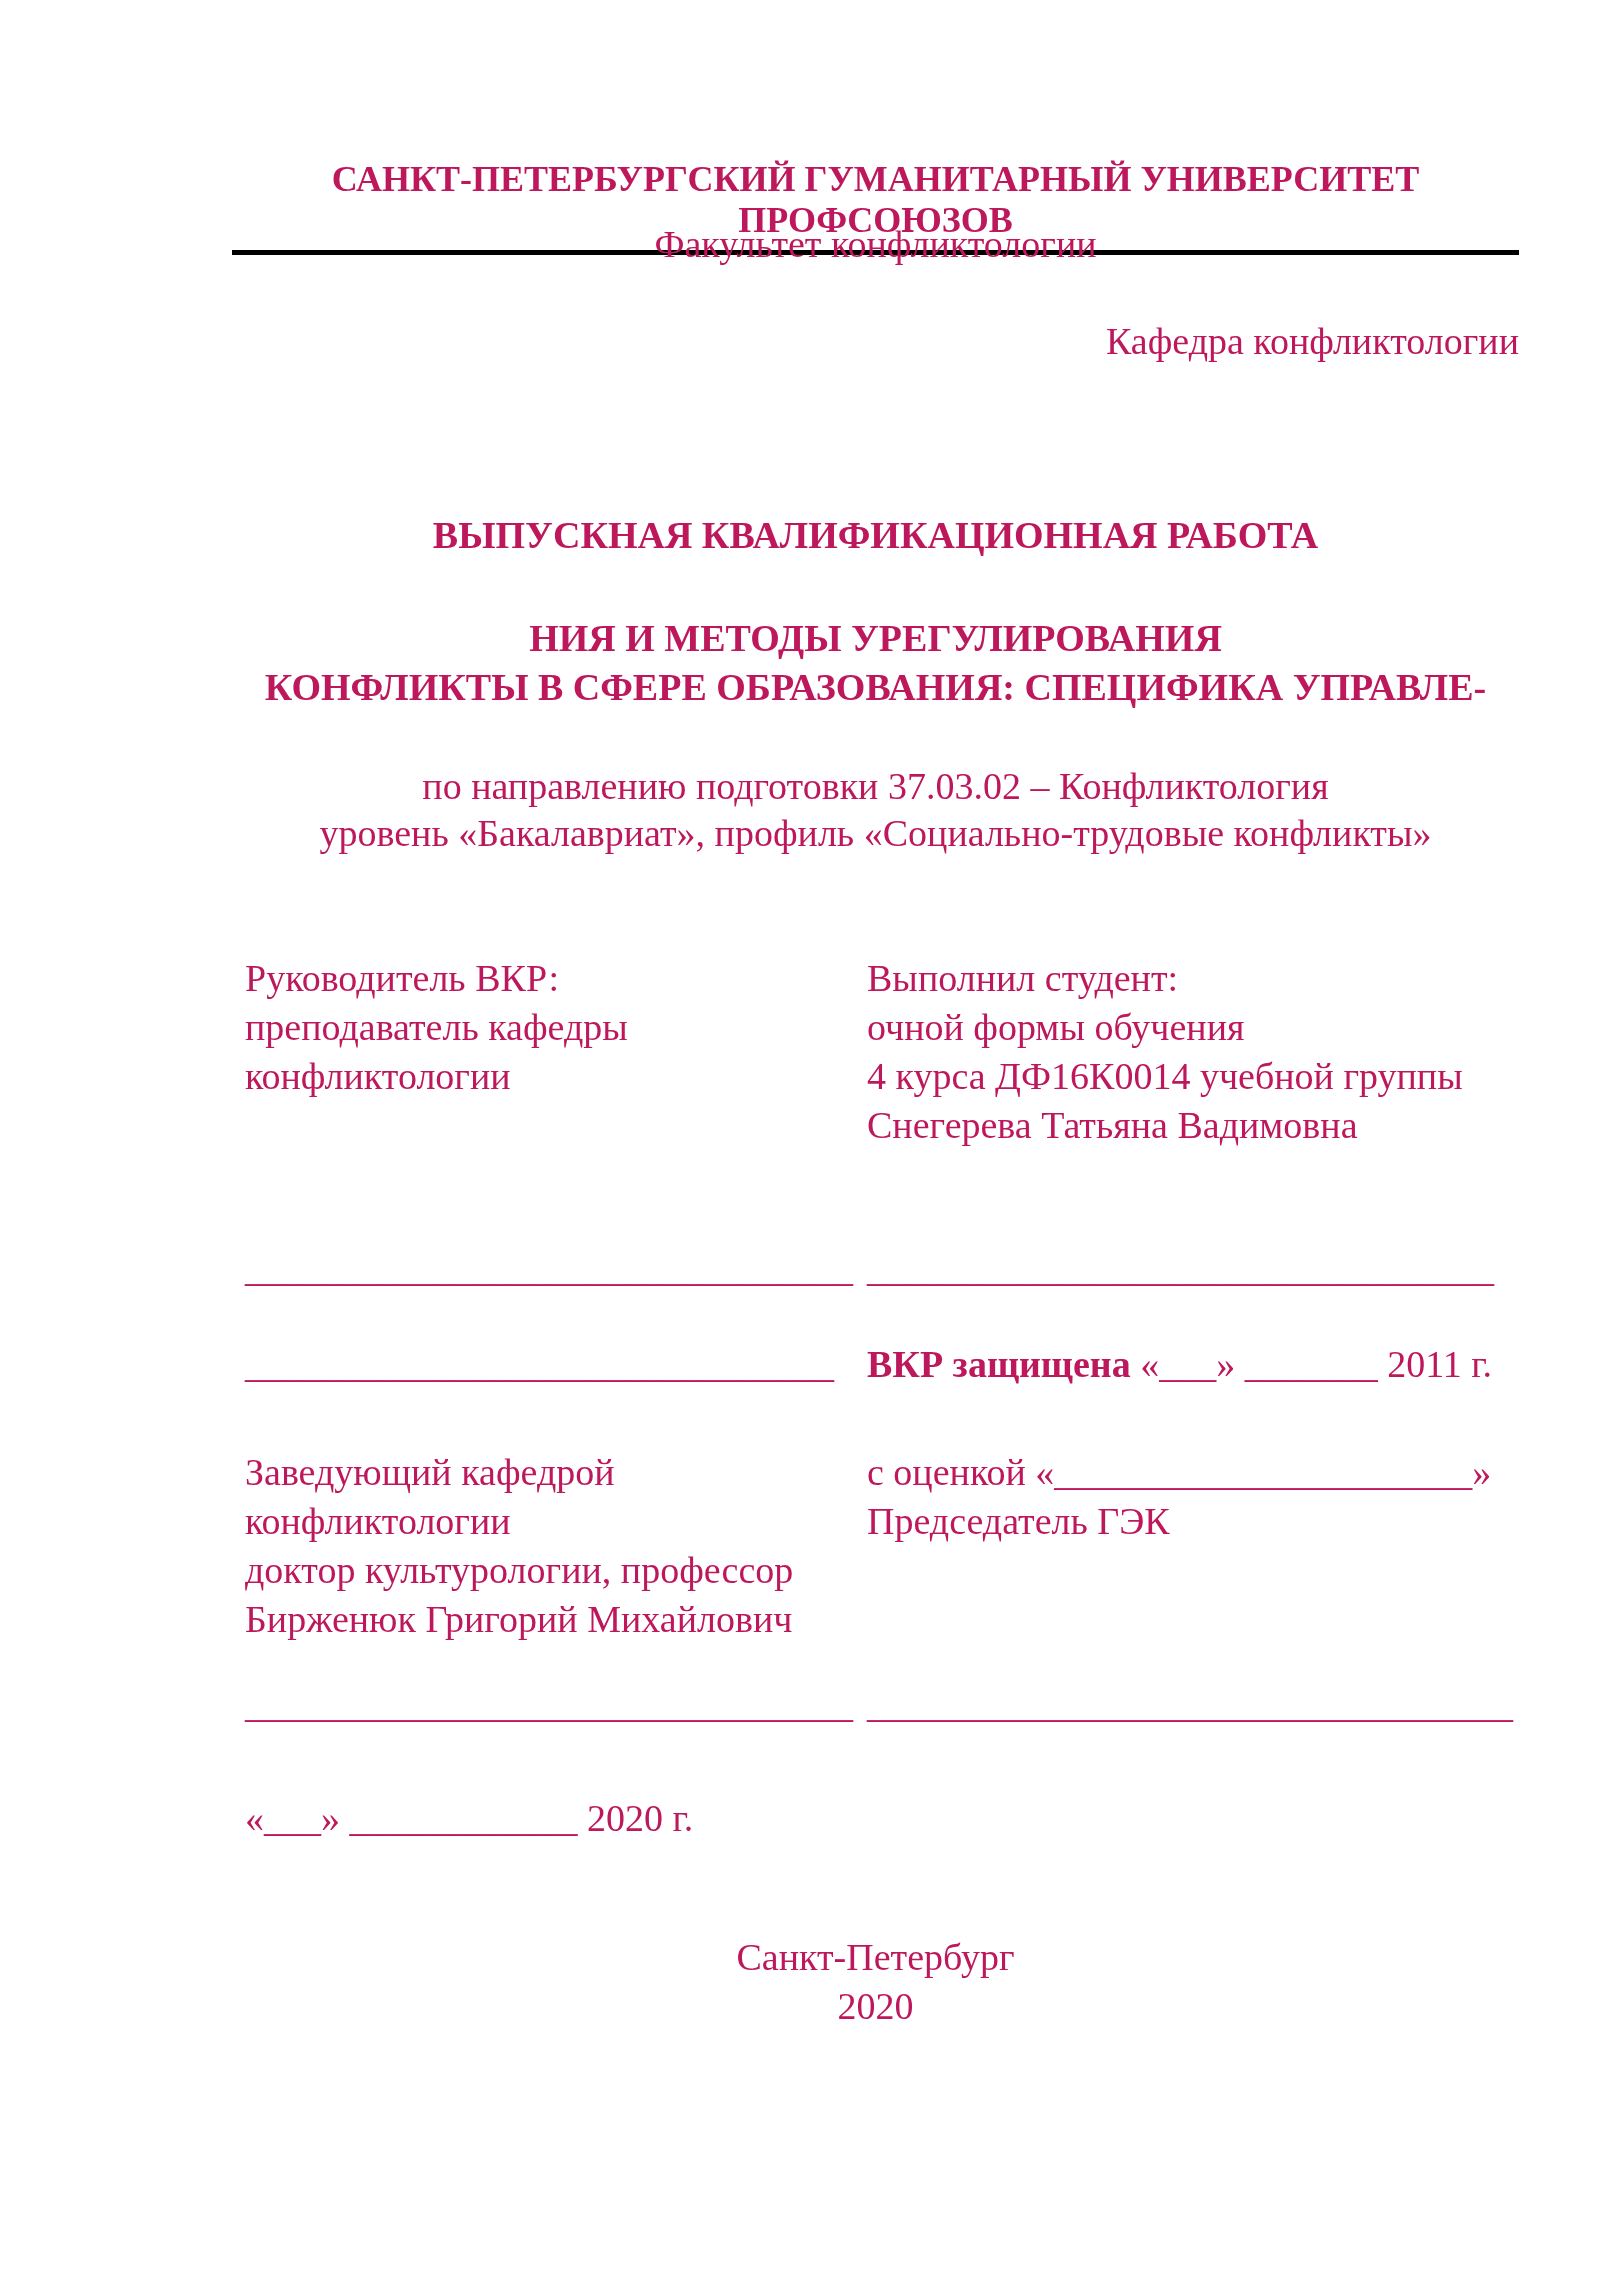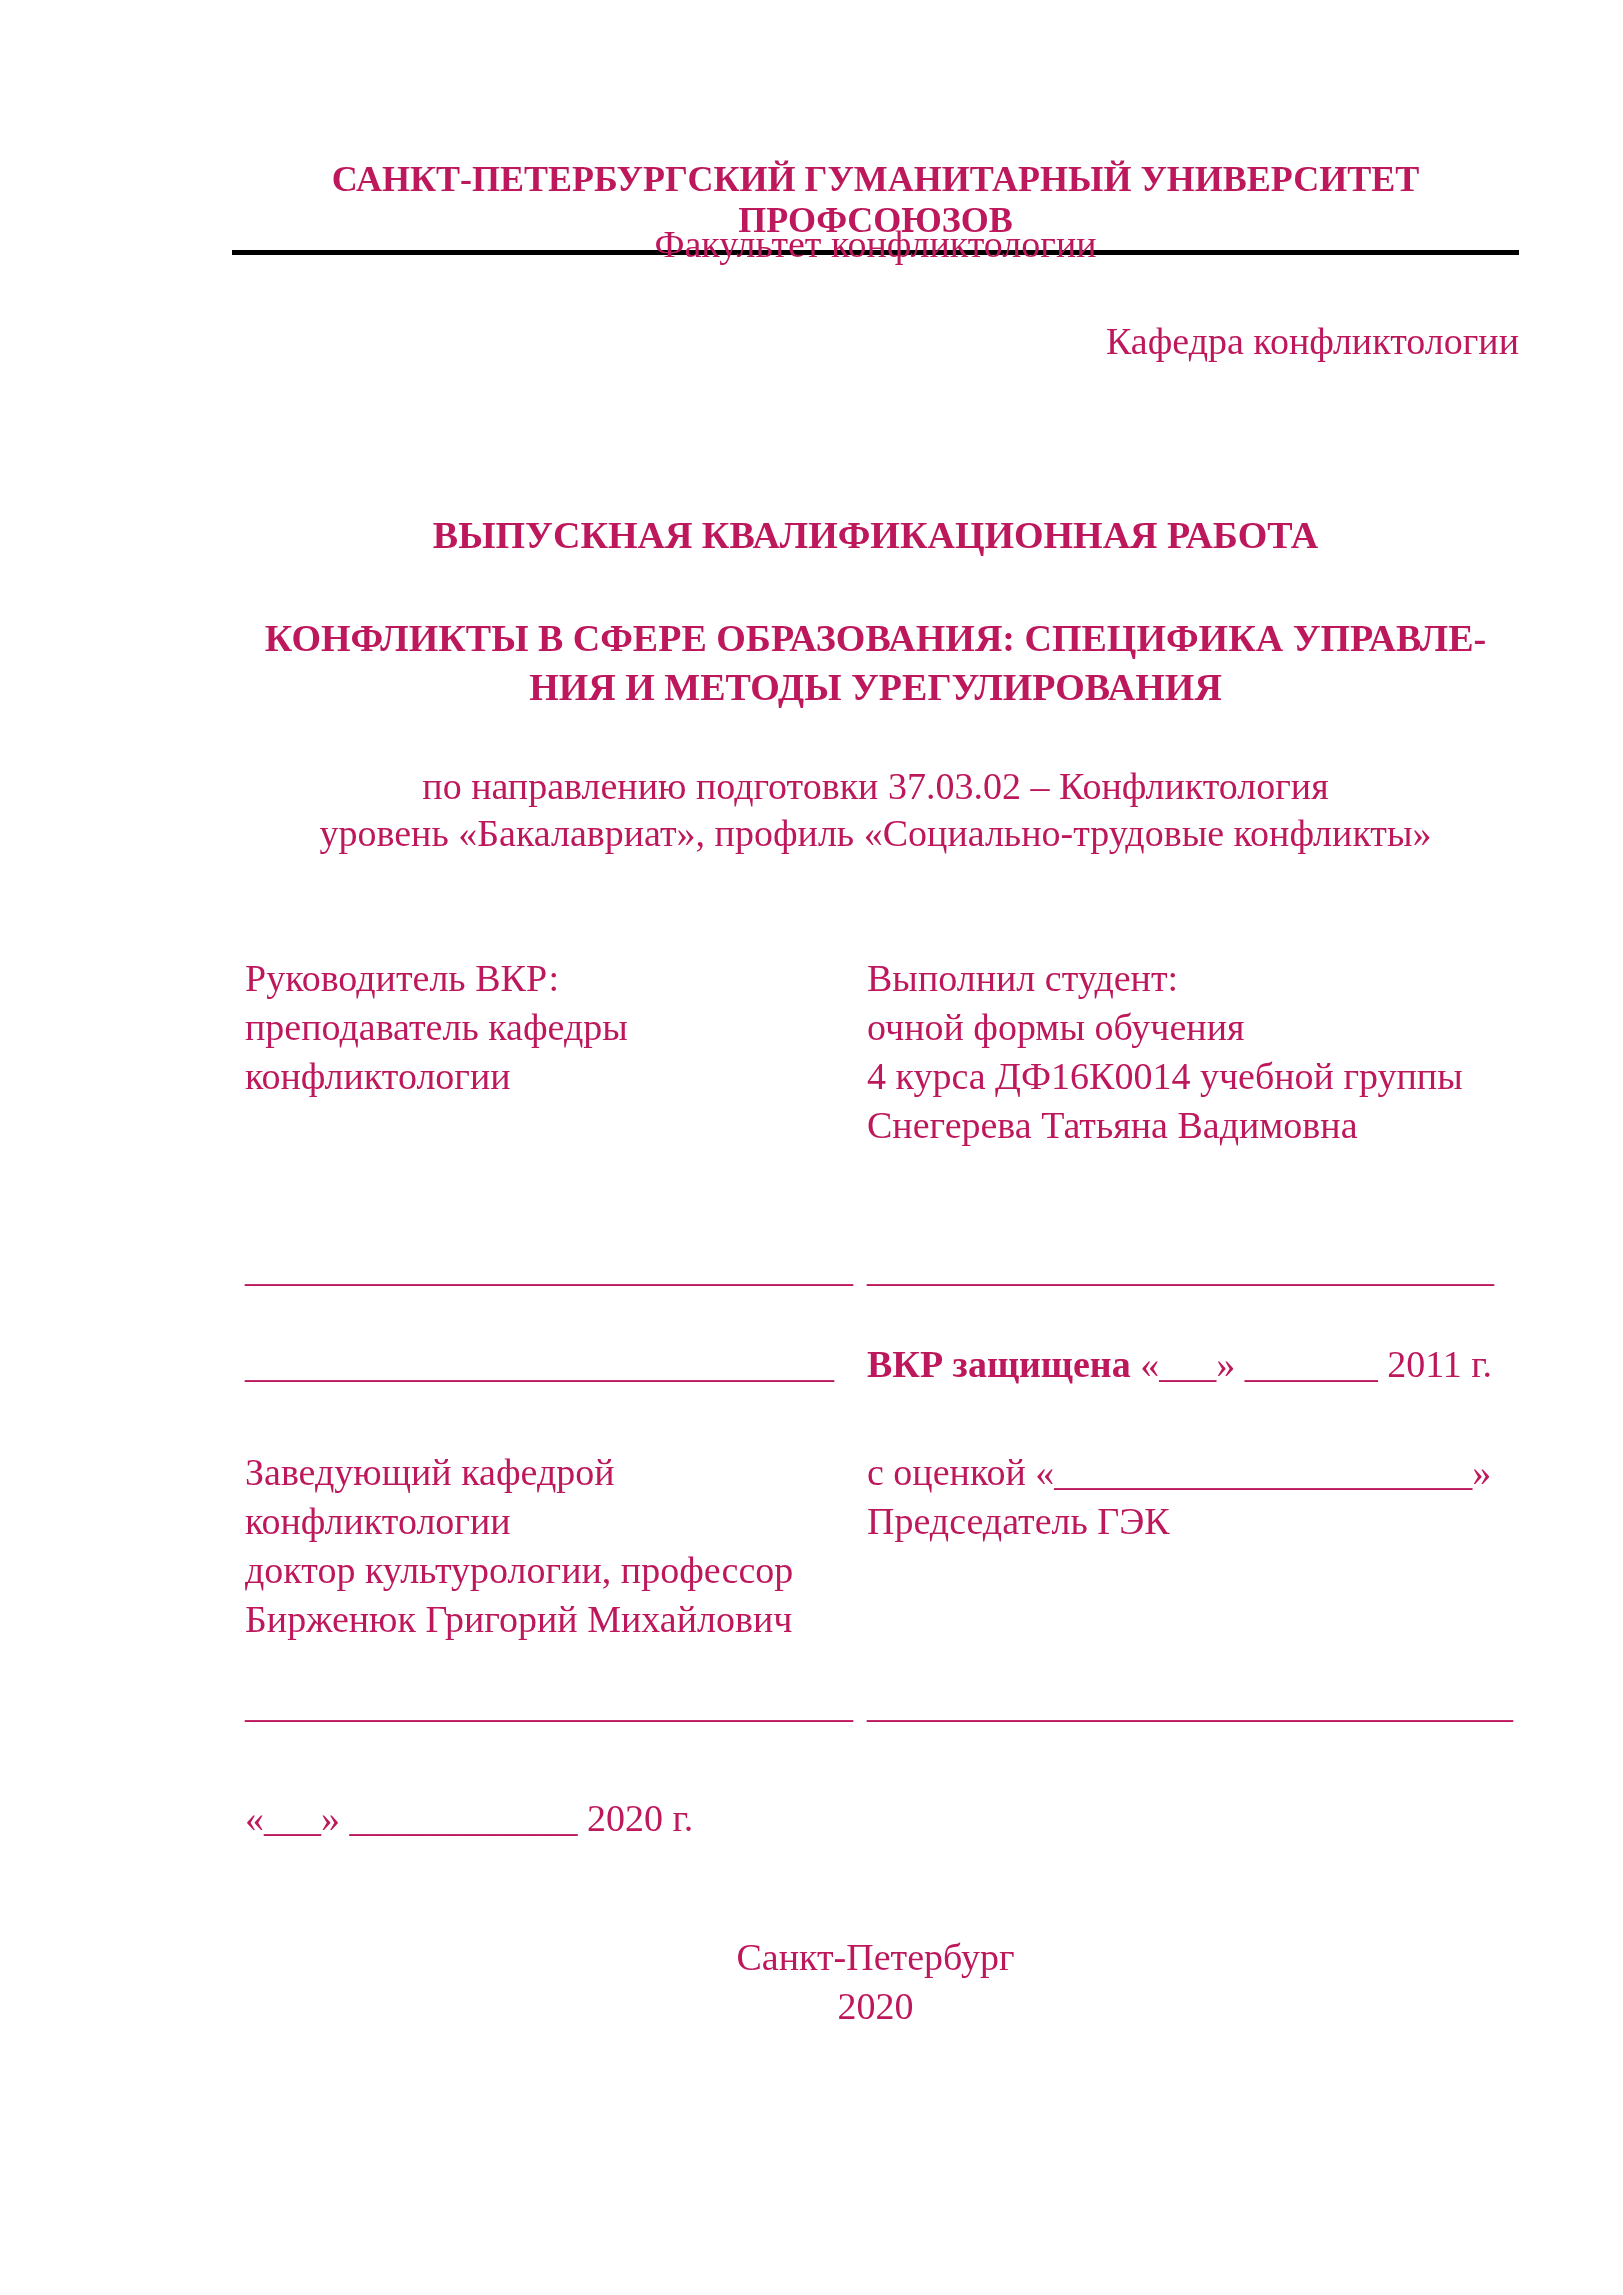--- a/index.html
+++ b/index.html
@@ -52,22 +52,22 @@
 
   <div class="abs content-w center bold university">САНКТ-ПЕТЕРБУРГСКИЙ ГУМАНИТАРНЫЙ УНИВЕРСИТЕТ ПРОФСОЮЗОВ</div>
 
   <div class="abs content-w center faculty">Факультет конфликтологии</div>
 
   <div class="abs content-w center bold work-type">ВЫПУСКНАЯ КВАЛИФИКАЦИОННАЯ РАБОТА</div>
 
   <div class="abs content-w right department">Кафедра конфликтологии</div>
 
   <div class="abs content-w center bold lh62 thesis-title">
+    <div>НИЯ И МЕТОДЫ УРЕГУЛИРОВАНИЯ</div>
     <div>КОНФЛИКТЫ В СФЕРЕ ОБРАЗОВАНИЯ: СПЕЦИФИКА УПРАВЛЕ-</div>
-    <div>НИЯ И МЕТОДЫ УРЕГУЛИРОВАНИЯ</div>
   </div>
 
   <div class="abs content-w center lh60 program">
     <div>по направлению подготовки 37.03.02 – Конфликтология</div>
     <div>уровень «Бакалавриат», профиль «Социально-трудовые конфликты»</div>
   </div>
 
   <div class="abs col-left cols-top lh63">
     <div>Руководитель ВКР:</div>
     <div>преподаватель кафедры</div>

